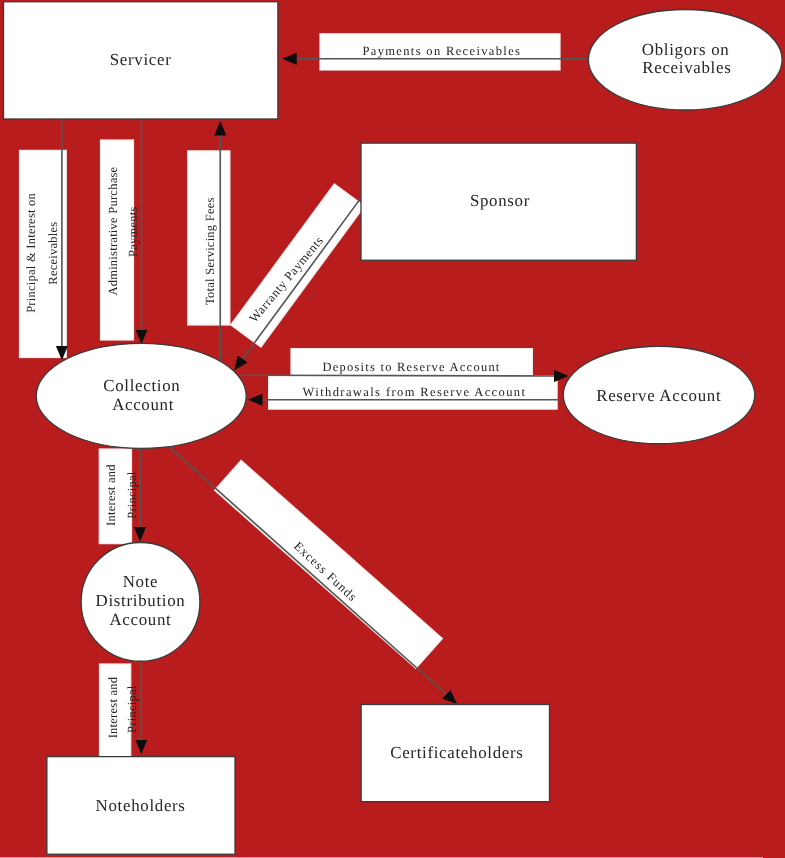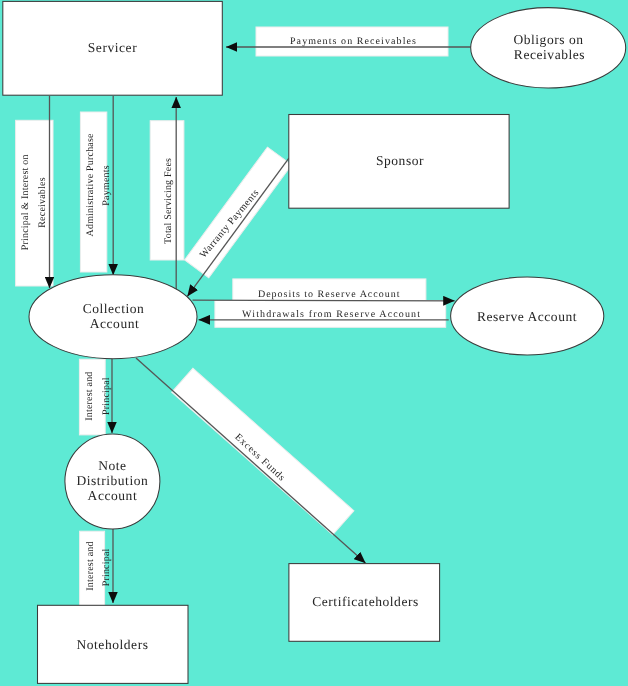--- a/index.html
+++ b/index.html
@@ -1,19 +1,19 @@
 <!DOCTYPE html>
 <html><head>
 <meta charset="utf-8">
 <title>Securitization Flow Diagram</title>
 <style>
   html,body{margin:0;padding:0;background:#ffffff;}
   *{-webkit-font-smoothing:antialiased;text-rendering:geometricPrecision;}
   body{width:628px;height:686px;overflow:hidden;font-family:"Liberation Serif",serif;}
-  #diagram{position:relative;width:628px;height:686px;background:#5eead4;}
+  #diagram{position:relative;width:628px;height:686px;background:#b91c1c;}
   svg#canvas{position:absolute;left:0;top:0;width:628px;height:686px;}
   .node-text{font-family:"Liberation Serif",serif;font-size:13.5px;fill:#262626;text-anchor:middle;letter-spacing:0.55px;}
   .edge-text{font-family:"Liberation Serif",serif;font-size:10px;fill:#262626;text-anchor:middle;letter-spacing:1.05px;}
   .edge-text.vert{letter-spacing:0.2px;}
   .edge-text.start{text-anchor:start;}
   .shape{fill:#ffffff;stroke:#3b3b3b;stroke-width:1.05;}
   .edge{stroke:#555555;stroke-width:1.3;fill:none;}
   .labelbox{fill:#ffffff;stroke:#ededed;stroke-width:1;}
 </style>
 </head>

